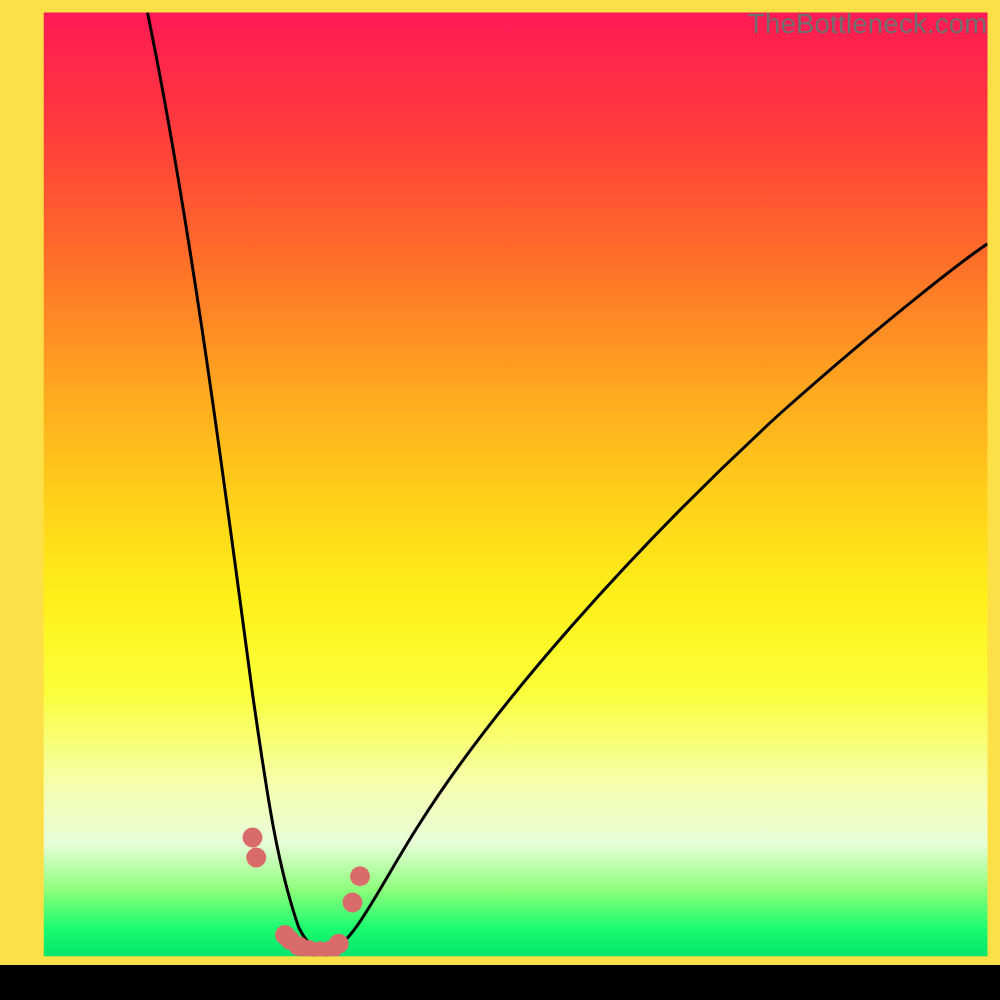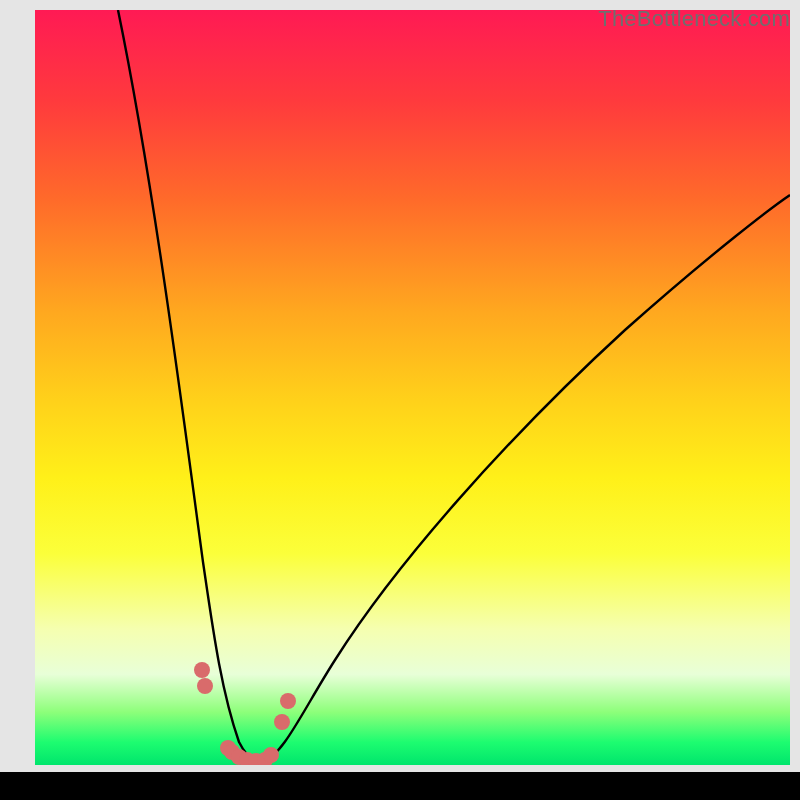--- a/index.html
+++ b/index.html
@@ -8,21 +8,21 @@
     width: 800px;
     height: 800px;
     background: #000;
     overflow: hidden;
     font-family: Arial, Helvetica, sans-serif;
   }
   .frame {
     position: absolute;
     left: 0; top: 0;
     width: 800px; height: 772px;
-    background: #e5e5e5;
+    background: #fde047;
   }
   .plot-area {
     position: absolute;
     left: 35px;
     top: 10px;
     width: 755px;
     height: 755px;
     
     background: linear-gradient(
       to bottom,

